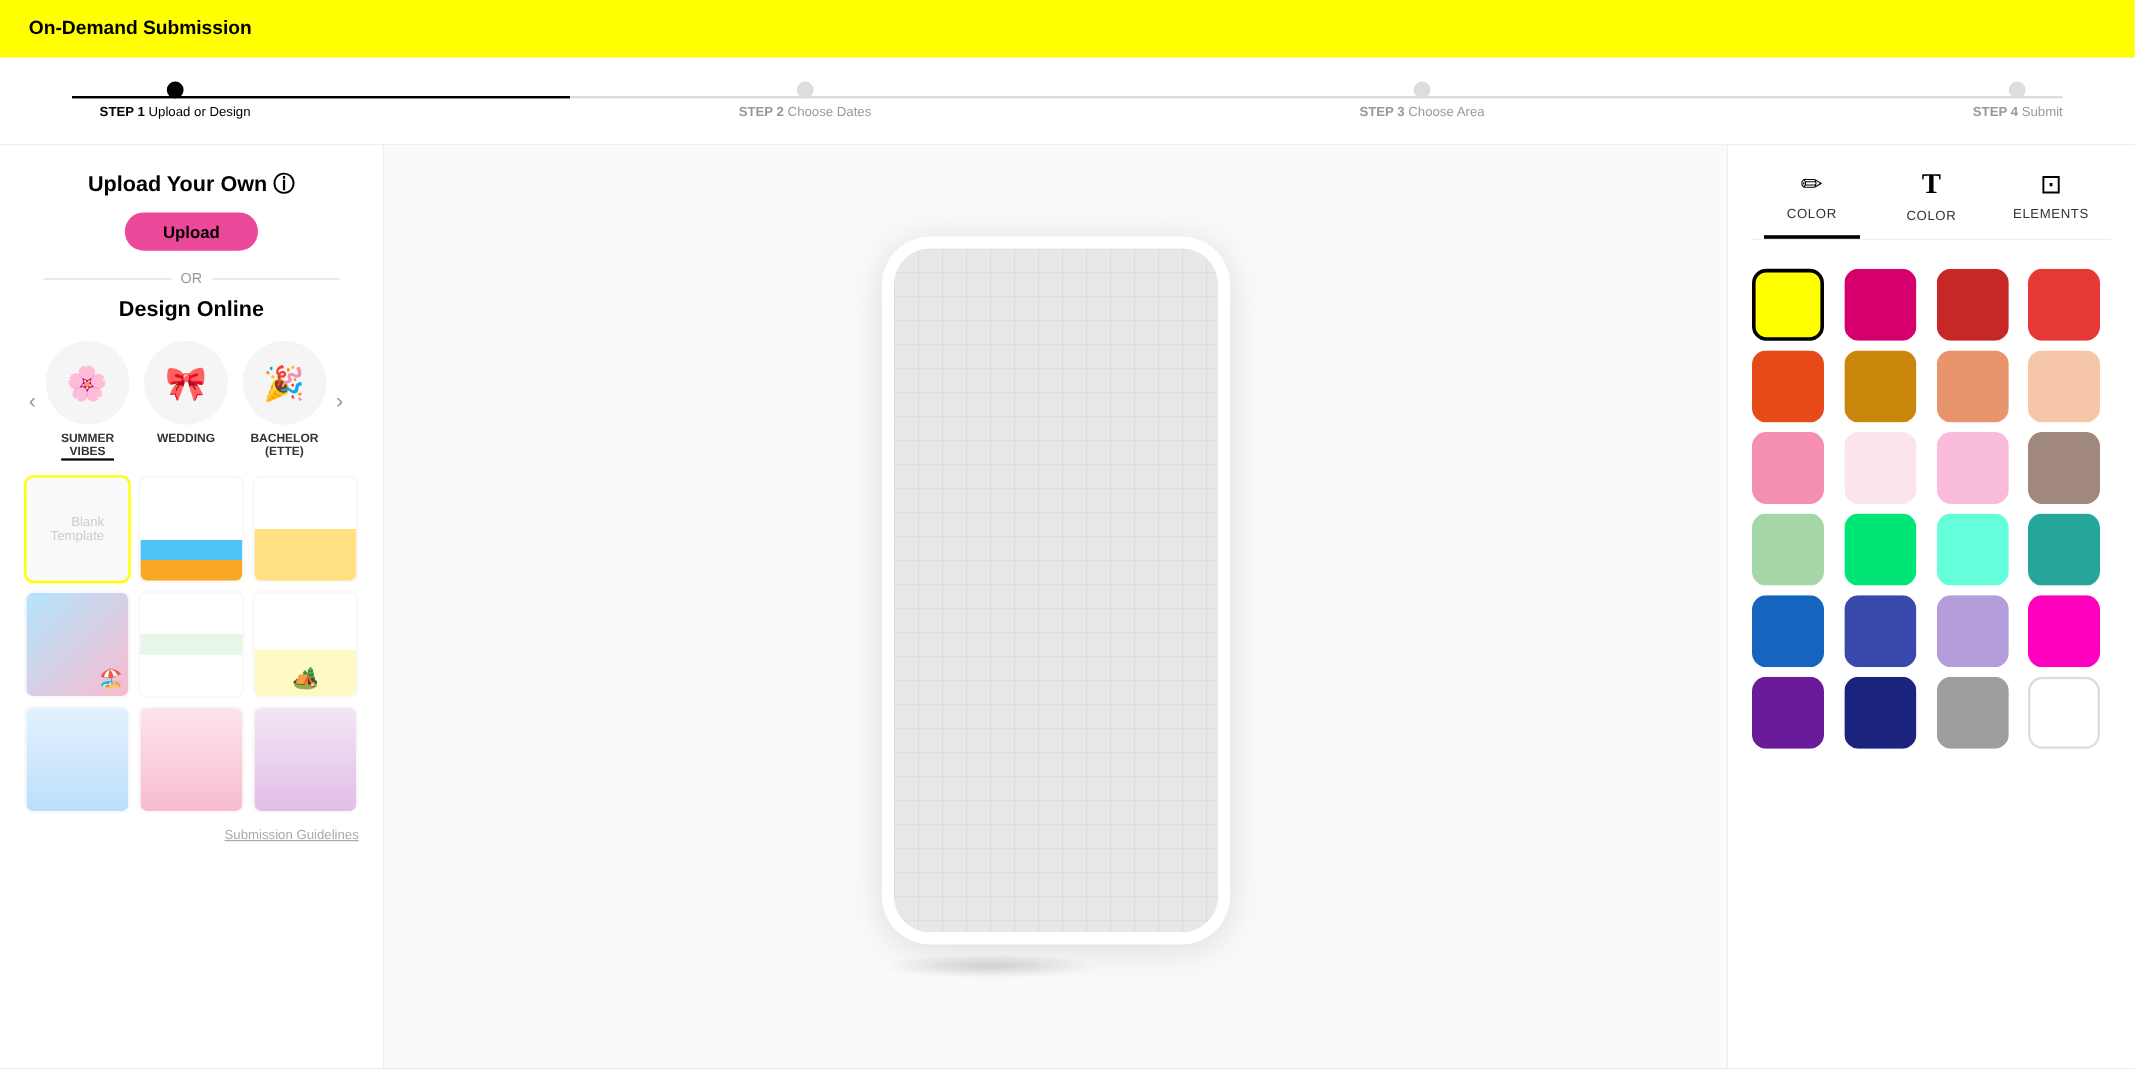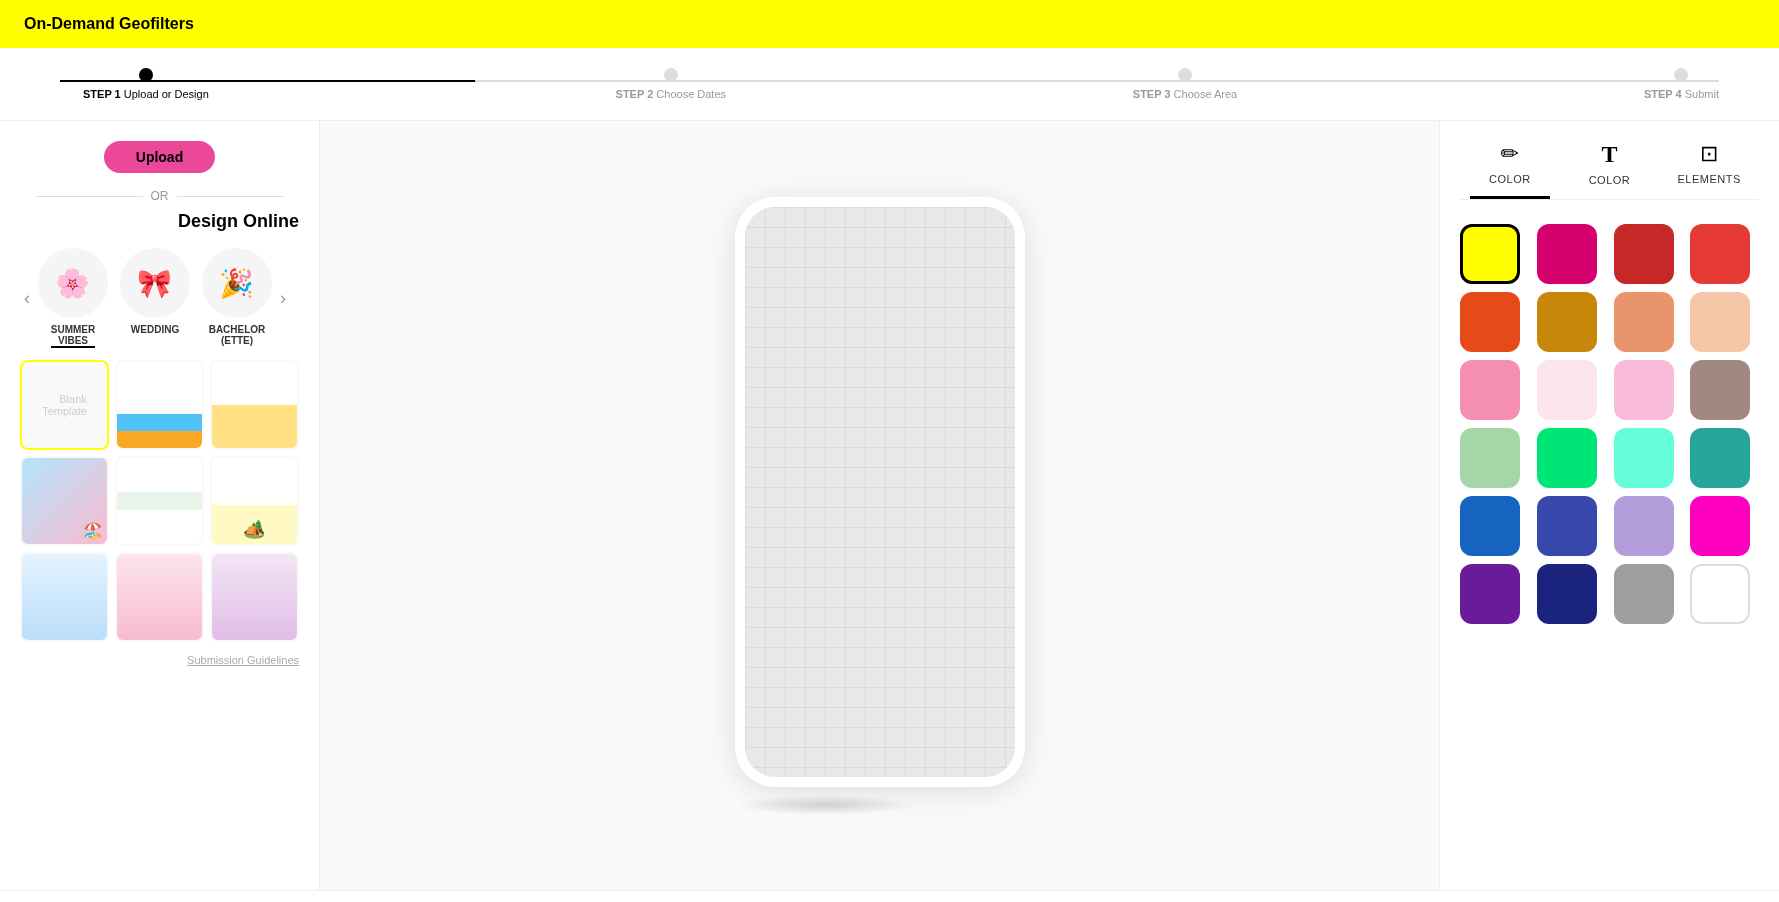--- a/index.html
+++ b/index.html
@@ -119,21 +119,21 @@
     }
     .or-divider::before, .or-divider::after {
       content: '';
       flex: 1;
       height: 1px;
       background: #ddd;
     }
     .design-online-title {
       font-size: 18px;
       font-weight: 700;
-      text-align: right;
+      text-align: center;
       margin-bottom: 12px;
     }
 
     
     .category-carousel {
       display: flex;
       align-items: center;
       gap: 4px;
       margin-bottom: 12px;
     }
@@ -346,21 +346,21 @@
       padding: 10px 40px;
       font-size: 14px;
       font-weight: 700;
       cursor: pointer;
     }
   </style>
 </head>
 <body>
 
 <div class="header">
-  <span class="header-title">On-Demand Geofilters</span>
+  <span class="header-title">On-Demand Submission</span>
 </div>
 
 <div class="steps-bar">
   <div class="steps-line">
     <div class="steps-line-progress"></div>
   </div>
   <div class="steps-container">
     <div class="step-item">
       <div class="step-dot active"></div>
       <div class="step-label active">
@@ -385,20 +385,21 @@
         <span class="step-number">STEP 4</span> <span>Submit</span>
       </div>
     </div>
   </div>
 </div>
 
 <div class="main-content">
 
   <div class="left-panel">
     <div class="upload-section">
+      <div class="upload-title">Upload Your Own ⓘ</div>
       <button class="upload-btn">Upload</button>
       <div class="or-divider">
         <span>OR</span>
       </div>
       <div class="design-online-title">Design Online</div>
     </div>
 
     <div class="category-carousel">
       <button class="carousel-arrow">‹</button>
       <div class="categories">

